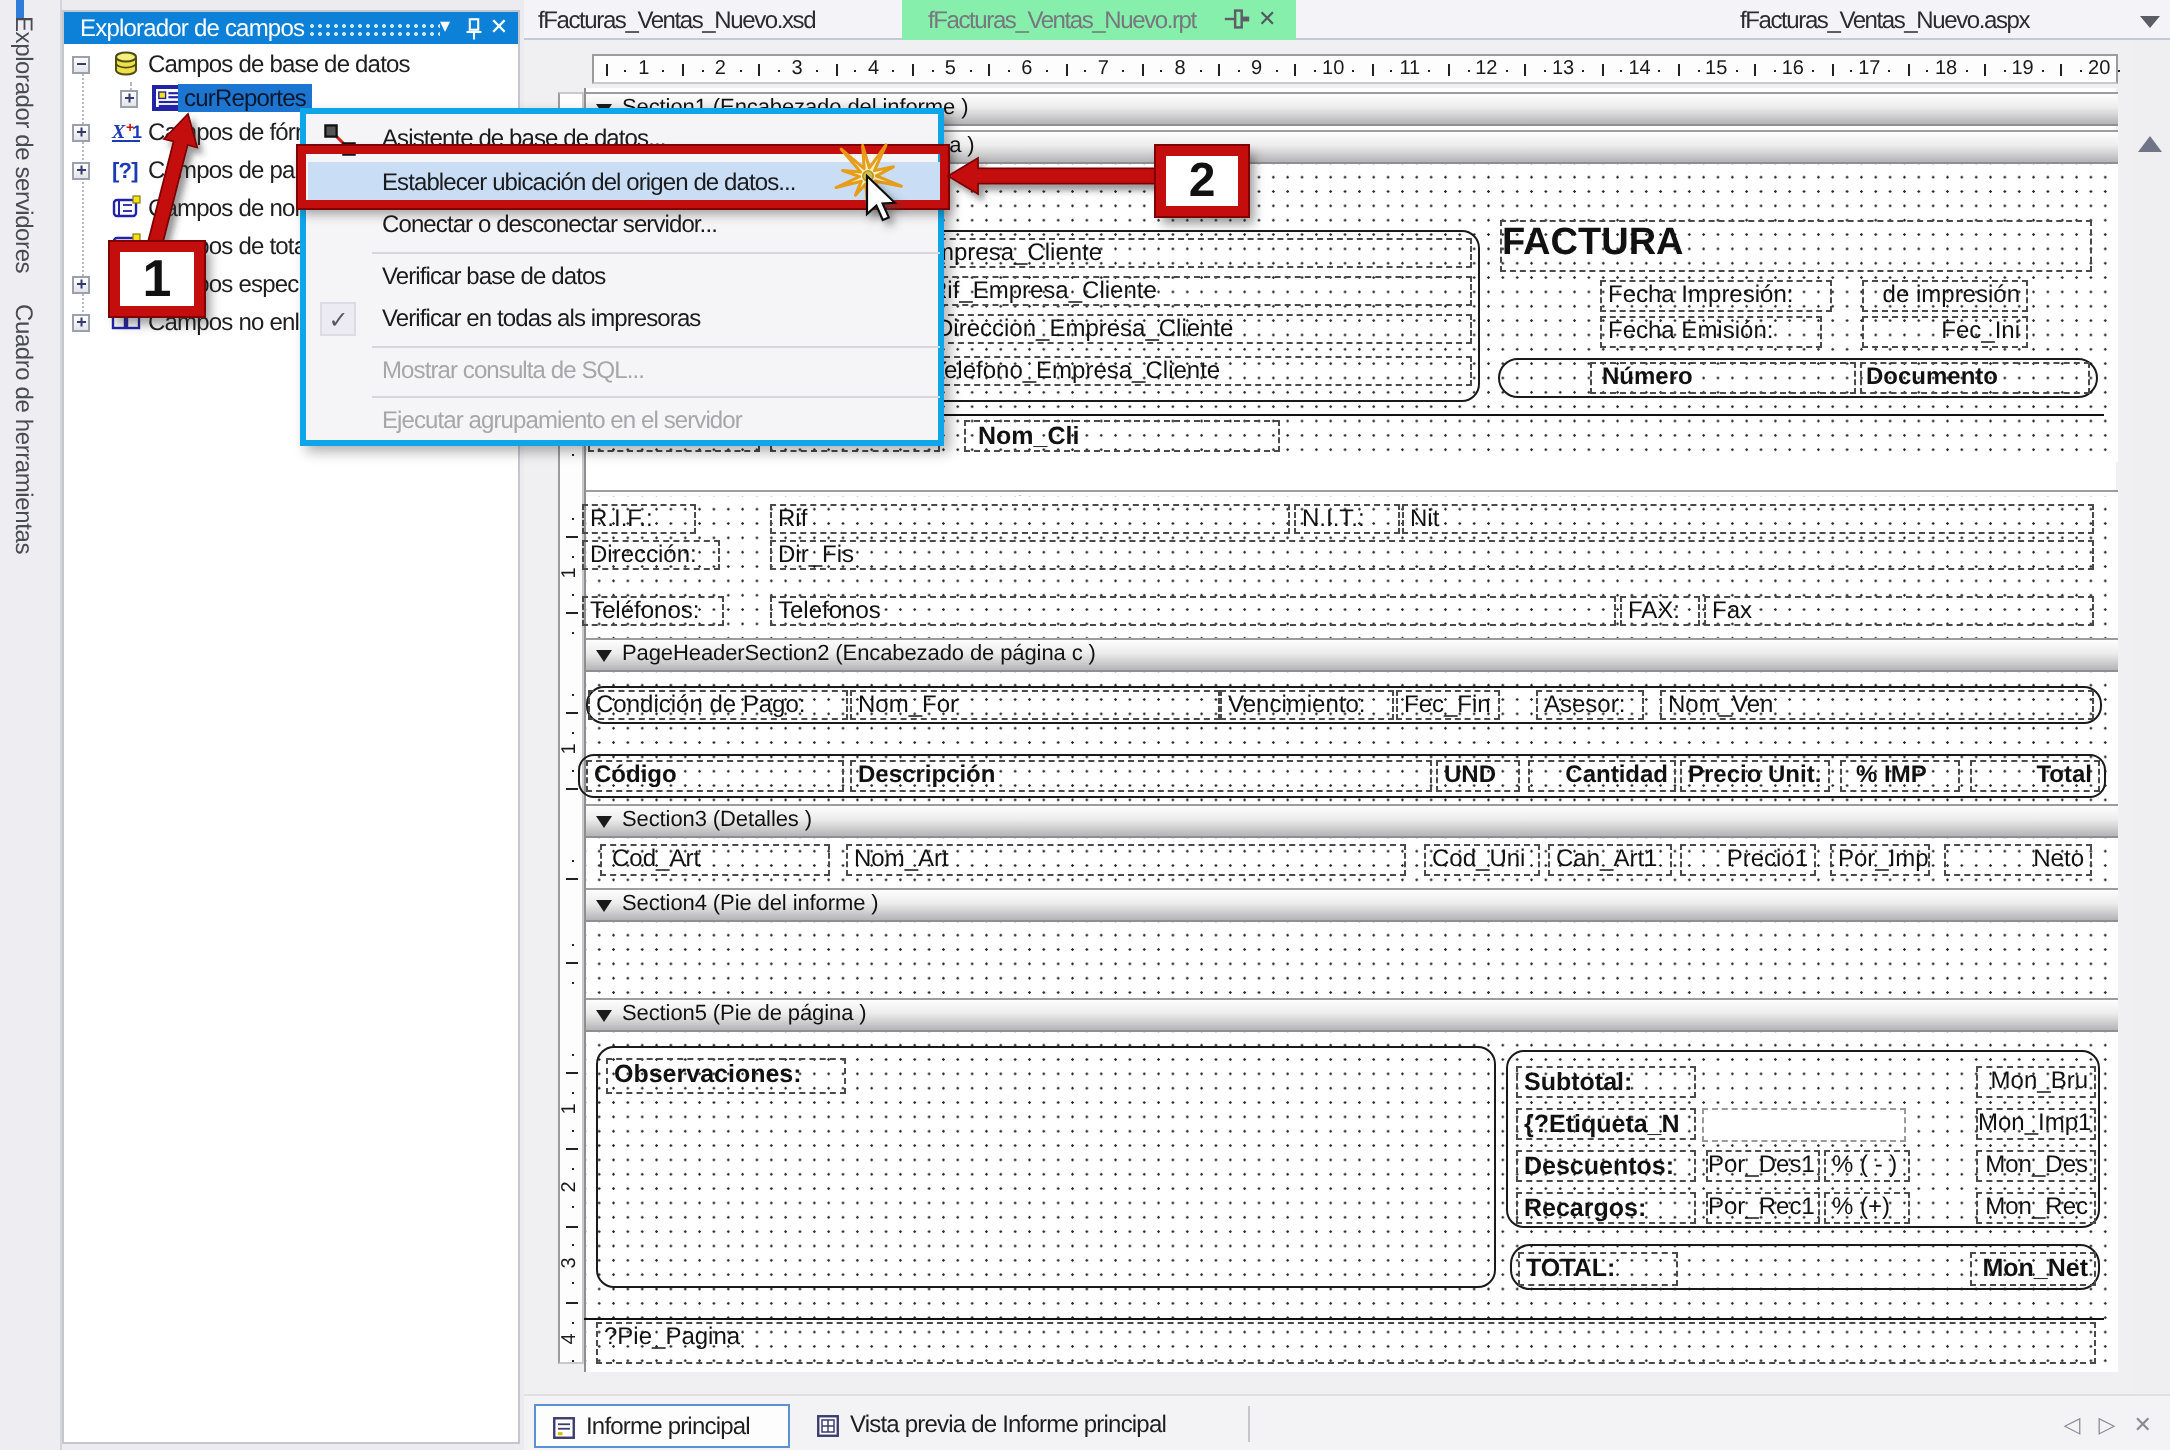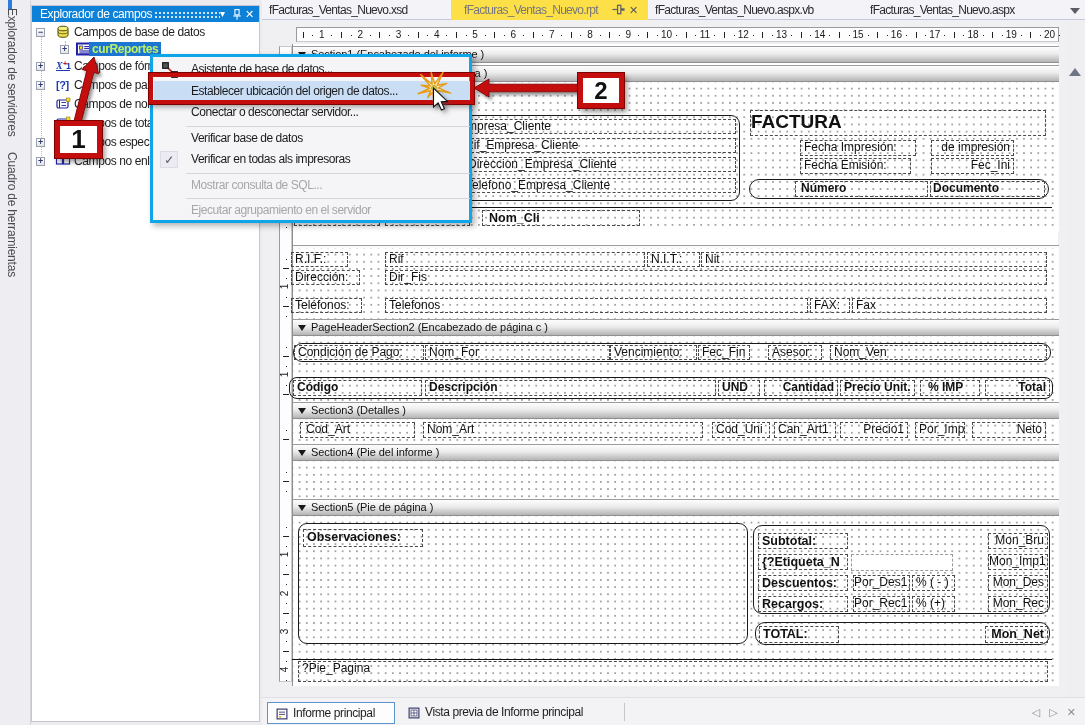--- a/index.html
+++ b/index.html
@@ -21,29 +21,29 @@
      background-image:radial-gradient(circle, rgba(214,233,248,.95) 0.9px, rgba(214,233,248,0) 1.1px);
      background-size:4px 4px; }
   .fe-ico { position:absolute; top:2px; width:13px; height:12px; color:#fff; font-size:10px; text-align:center; line-height:12px; }
   #fe-menu-ico { right:30px; }
   #fe-pin-ico { right:15px; }
   #fe-close-ico { right:3px; font-size:11px; }
 
   
   .tree-row { position:absolute; left:0; width:227px; height:17px; font-size:12px; letter-spacing:-0.4px; color:#1e1e1e; }
   .tree-label { position:absolute; top:1px; white-space:nowrap; }
-  .tree-label.sel { background:#1c76d1; color:#bef264; padding:0 3px; margin-left:-3px;font-weight:bold; }
+  .tree-label.sel { background:#1c76d1; color:#0f172a; padding:0 3px; margin-left:-3px; }
   .expander { position:absolute; width:9px; height:9px; top:4px; background:linear-gradient(#ffffff,#e4e4e8); border:1px solid #9aa0ad; font-size:9px; line-height:7px; text-align:center; color:#333a6e; font-weight:bold; }
   .tree-ico { position:absolute; top:0; width:16px; height:16px; }
   .guide { position:absolute; border-left:1px dotted #b9b9bf; width:0; }
 
   
   #doc-tabbar { left:262px; top:0; width:823px; height:20px; background:#f4f4f8; border-bottom:1px solid #c3c9da; }
   .doc-tab { position:absolute; top:0; height:20px; font-size:12px; letter-spacing:-0.7px; color:#2b2b30; line-height:20px; white-space:nowrap; }
-  .doc-tab.active { background:#fde047; color:#77777e; }
+  .doc-tab.active { background:#86efac; color:#77777e; }
   #tab-chevron { position:absolute; right:5px; top:8px; width:0; height:0; border-left:5px solid transparent; border-right:5px solid transparent; border-top:6px solid #5b5c66; }
 
   
   #designer-bg { left:262px; top:20px; width:823px; height:677px; background:#f0f0f3; }
   #h-ruler { left:296px; top:27px; width:763px; height:15px; background:#fdfdfd; border:1px solid #9b9b9e; border-bottom-color:#c9c9cc; }
   .hr-num { position:absolute; top:1px; font-size:10px; color:#1a1a1a; transform:translateX(-50%); }
   .hr-tick { position:absolute; top:4px; width:1px; height:6px; background:#222; }
   .hr-dot { position:absolute; top:7px; width:1px; height:1px; background:#222; }
   #v-ruler { left:279px; top:46px; width:13px; height:636px; background:#fdfdfd; border:1px solid #c9c9cc; border-left-color:#9b9b9e; }
   .vr-num { position:absolute; left:2px; font-size:10px; color:#1a1a1a; transform:rotate(-90deg); }
@@ -223,21 +223,20 @@
         <span style="position: absolute; left: 13px;">fFacturas_Ventas_Nuevo.rpt</span>
         <span style="position: absolute; left: 160px; top: 2px;">
           <svg width="15" height="15" viewBox="0 0 16 16" style="display: block;">
             <rect x="7" y="3.5" width="3.5" height="9" fill="none" stroke="#5d5e66" stroke-width="1.3"></rect>
             <line x1="1.5" y1="8" x2="7" y2="8" stroke="#5d5e66" stroke-width="1.3"></line>
             <line x1="10.5" y1="8" x2="14.5" y2="8" stroke="#5d5e66" stroke-width="2.6"></line>
           </svg>
         </span>
         <span style="position: absolute; left: 178px; top: 0px; color: rgb(85, 87, 95); font-size: 11px; line-height: 20px;">✕</span>
       </div>
-      <div class="doc-tab" style="left: 393px;"><span>fFacturas_Ventas_Nuevo.aspx.vb</span></div>
       <div class="doc-tab" style="left: 608px;"><span>fFacturas_Ventas_Nuevo.aspx</span></div>
     </div>
 
   <div id="designer-bg" class="abs"></div>
   <div id="h-ruler" class="abs">
       <div class="hr-num" style="left: 24.9px;">1</div>
       <div class="hr-tick" style="left: 5.75px;"></div>
       <div class="hr-dot" style="left: 15.325px;"></div>
       <div class="hr-dot" style="left: 34.475px;"></div>
       <div class="hr-num" style="left: 63.2px;">2</div>

